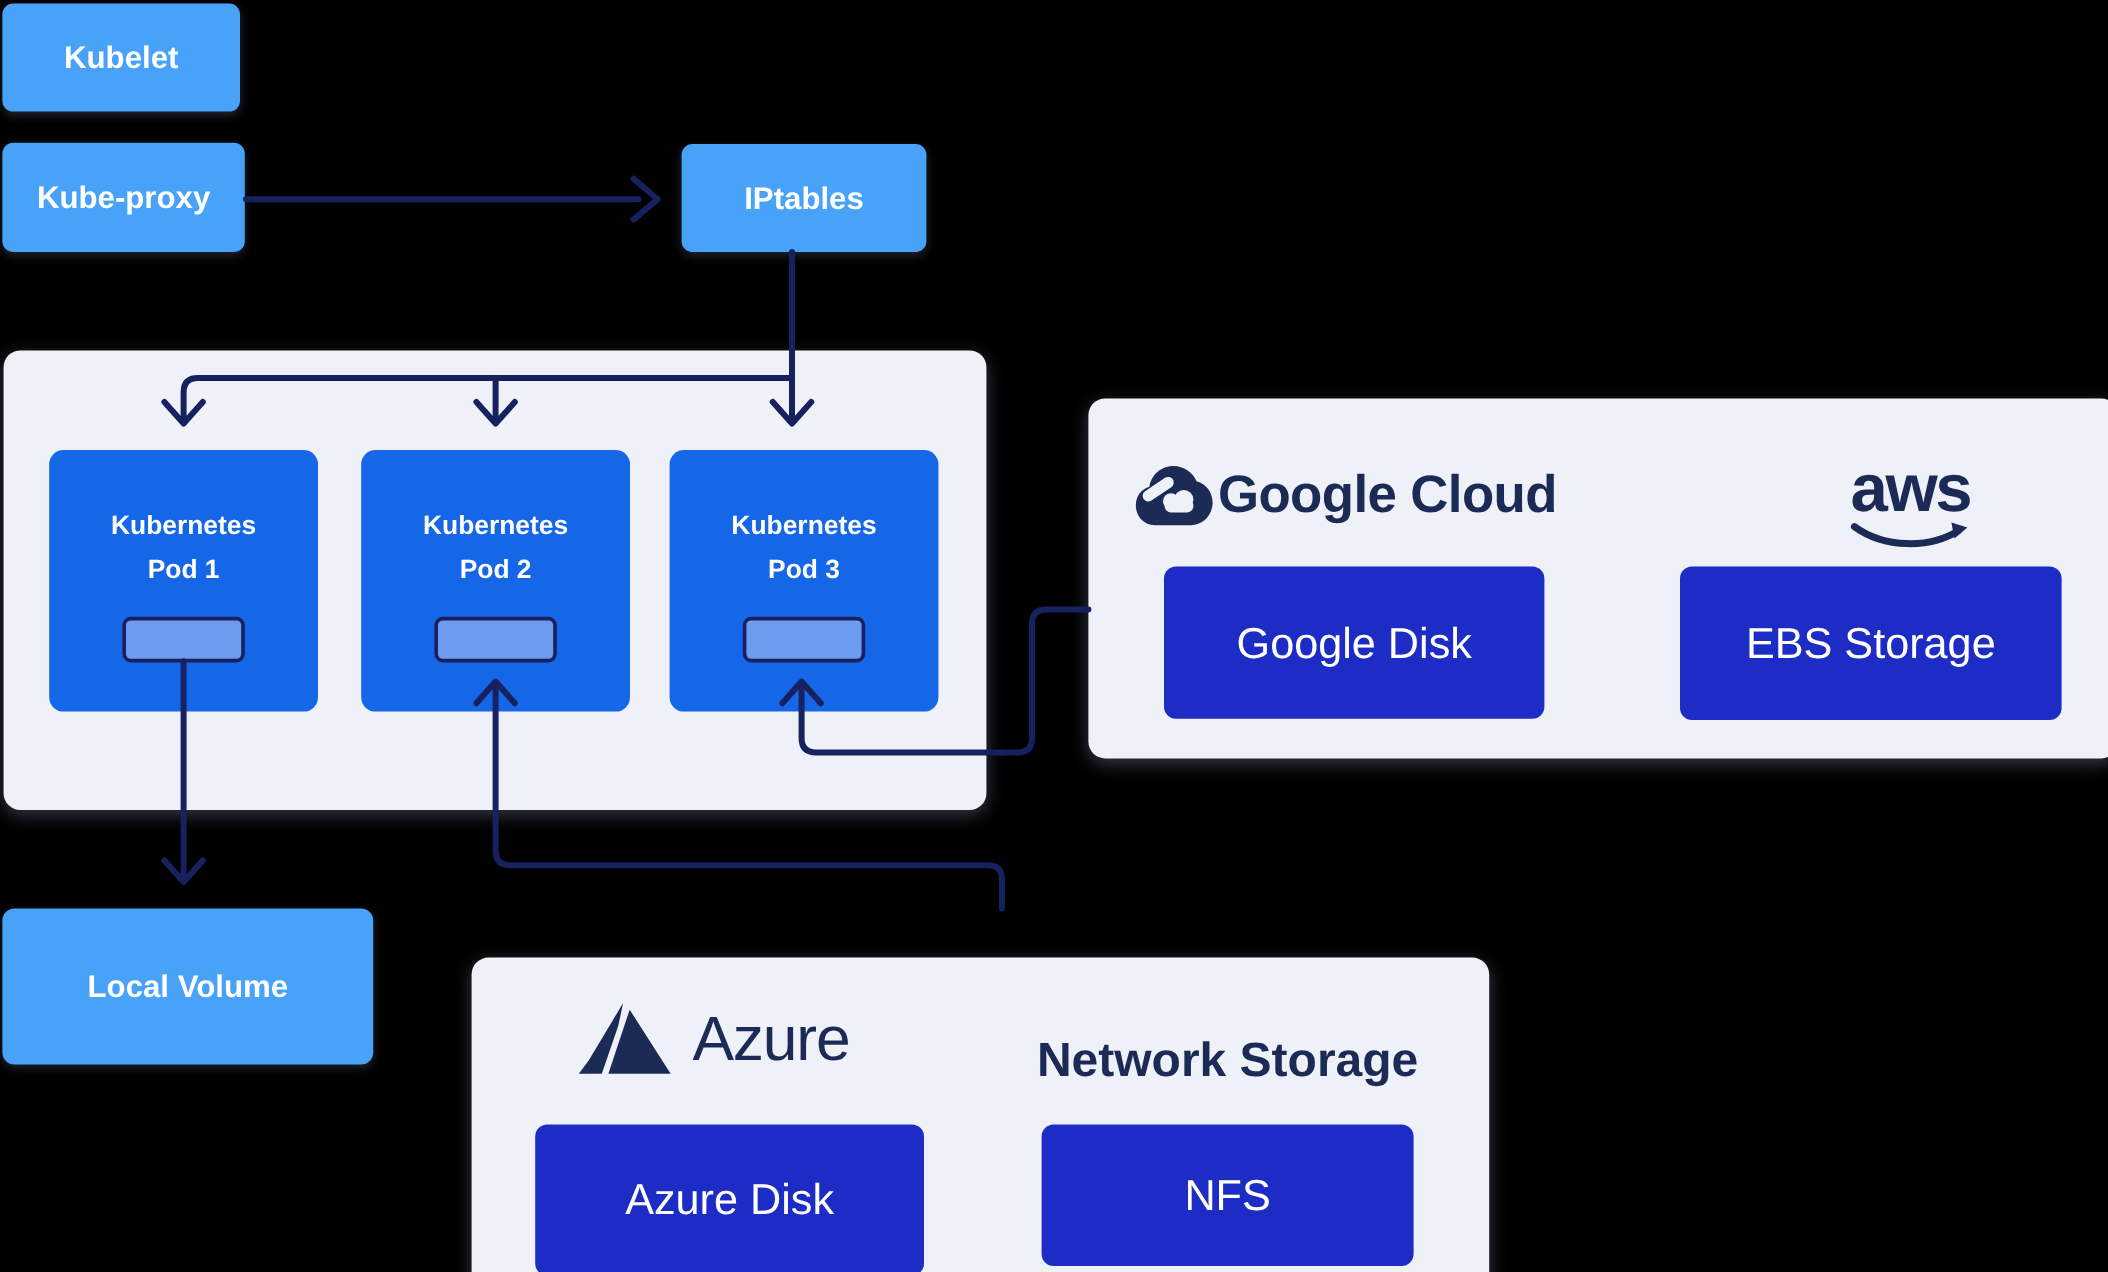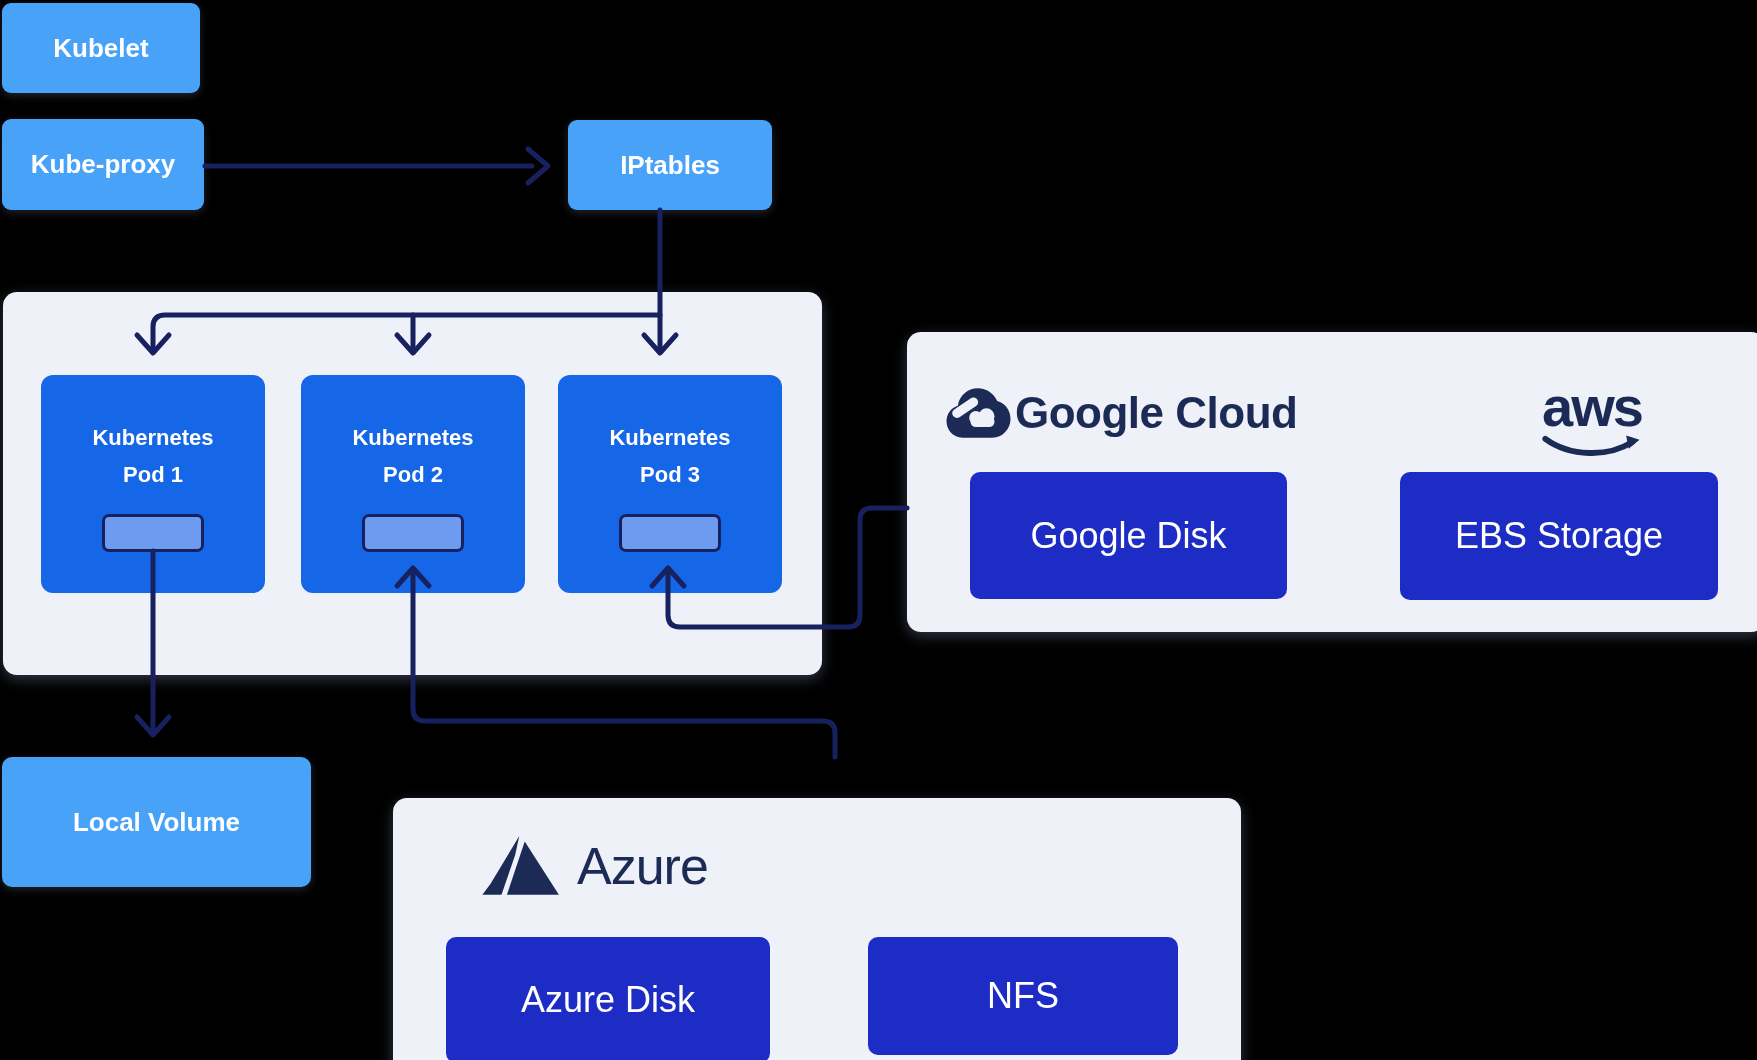--- a/index.html
+++ b/index.html
@@ -131,20 +131,21 @@
   <div class="panel" style="left:393px;top:758px;width:848px;height:297px;margin-top:40px;">
 
     <div class="logo-row" style="left:88px;top:28px;height:80px;gap:14px;">
       <svg width="82" height="76" viewBox="0 0 120 92">
         <polygon points="56,2 14,72 2,88 30,88 50,30" fill="var(--logo-navy,#1b2b56)"></polygon>
         <polygon points="64,10 114,88 38,88" fill="var(--logo-navy,#1b2b56)"></polygon>
       </svg>
       <span class="azure-text">Azure</span>
     </div>
 
+    <div class="ns-title">Network Storage</div>
 
     <div class="btn" style="left:53px;top:139px;width:324px;height:126px;">
       <span>Azure Disk</span>
     </div>
 
     <div class="btn" style="left:475px;top:139px;width:310px;height:118px;">
       <span>NFS</span>
     </div>
   </div>
 

